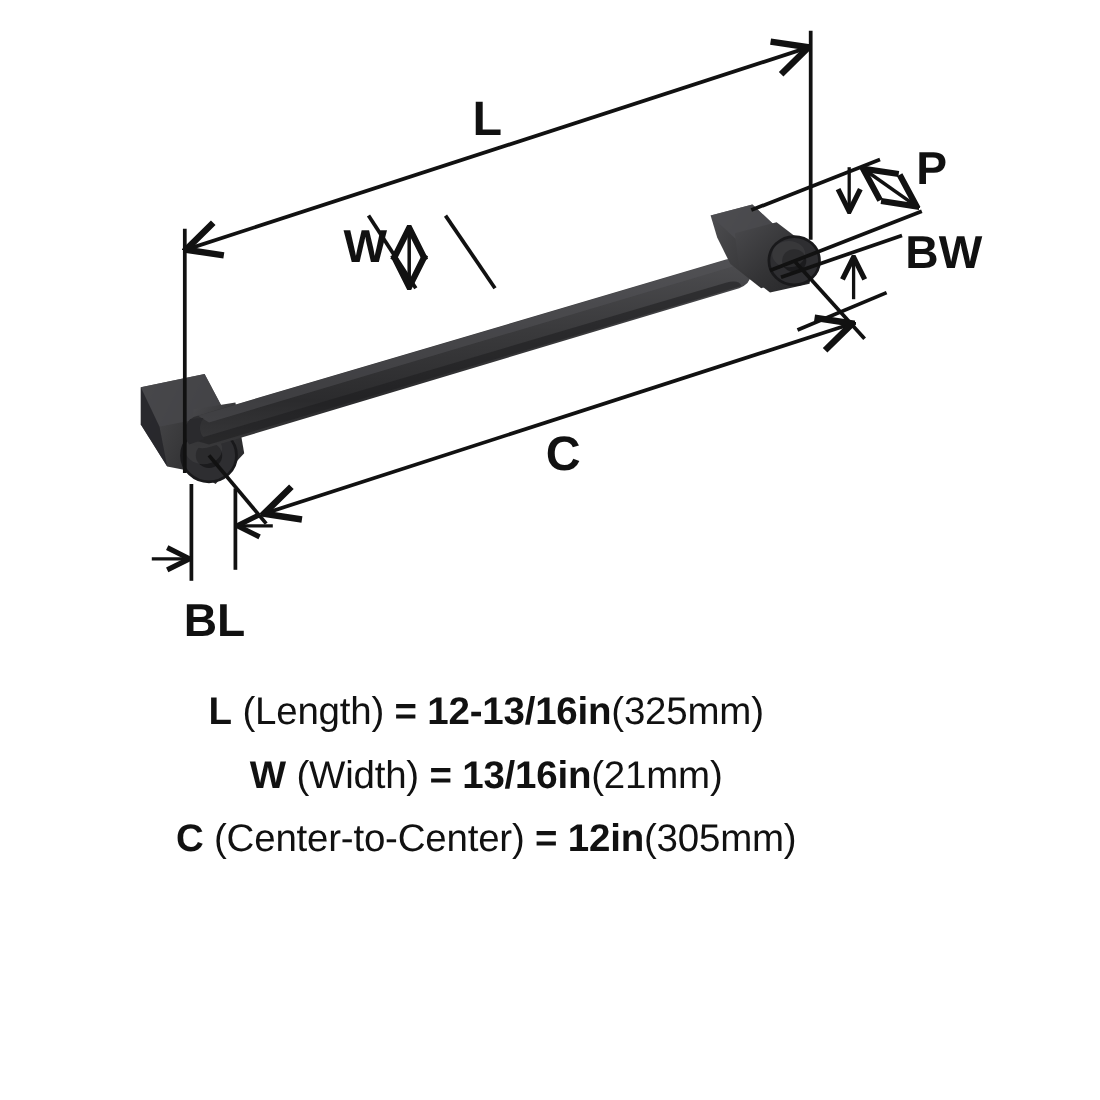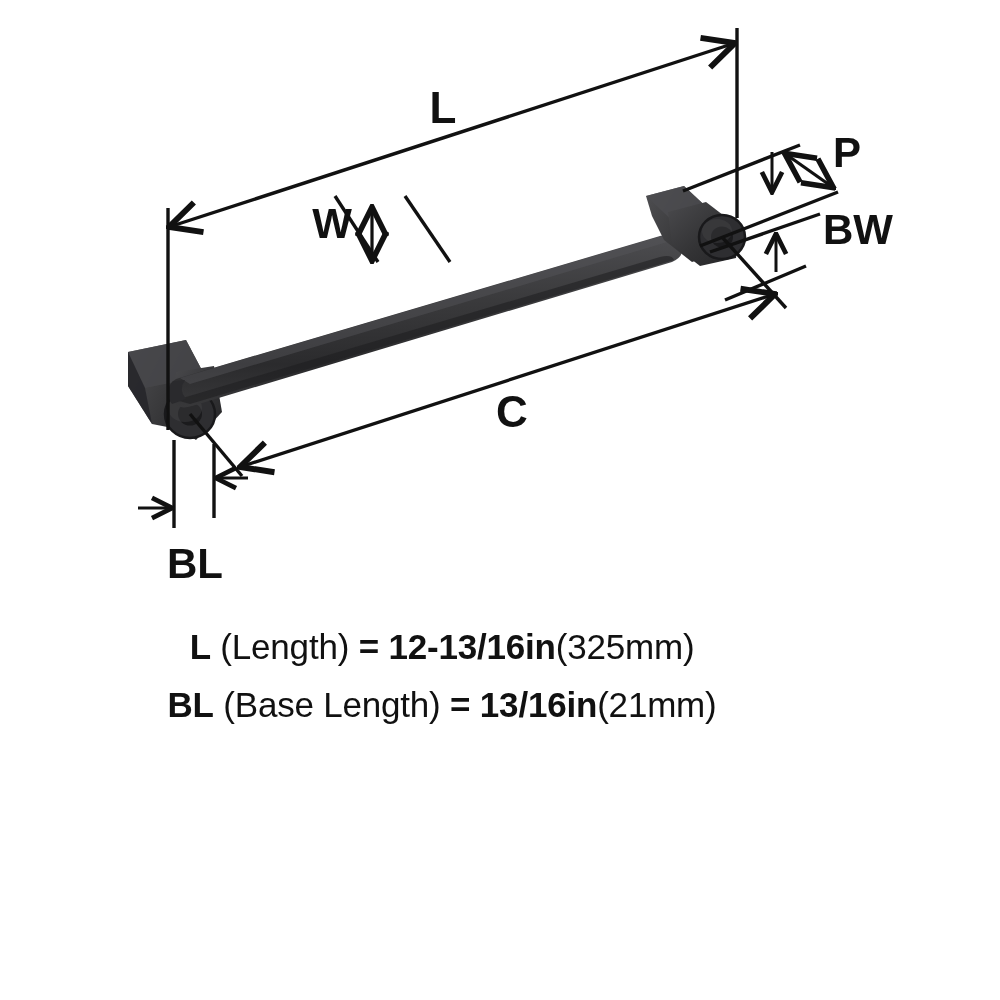--- a/index.html
+++ b/index.html
@@ -183,25 +183,31 @@
 
   <div id="specs">
 
     <div class="spec-line">
       <span class="sym">L</span>
       <span class="nm">(Length)</span>
       <span class="eq">=</span>
       <span class="val">12-13/16in</span><span class="mm">(325mm)</span>
     </div>
 
-
-
-
     <div class="spec-line">
-      <span class="sym">BL</span>
-      <span class="nm">(Base Length)</span>
+      <span class="sym">W</span>
+      <span class="nm">(Width)</span>
       <span class="eq">=</span>
       <span class="val">13/16in</span><span class="mm">(21mm)</span>
     </div>
 
 
+    <div class="spec-line">
+      <span class="sym">C</span>
+      <span class="nm">(Center-to-Center)</span>
+      <span class="eq">=</span>
+      <span class="val">12in</span><span class="mm">(305mm)</span>
+    </div>
+
+
+
   </div>
 </div>
 
 </body></html>

